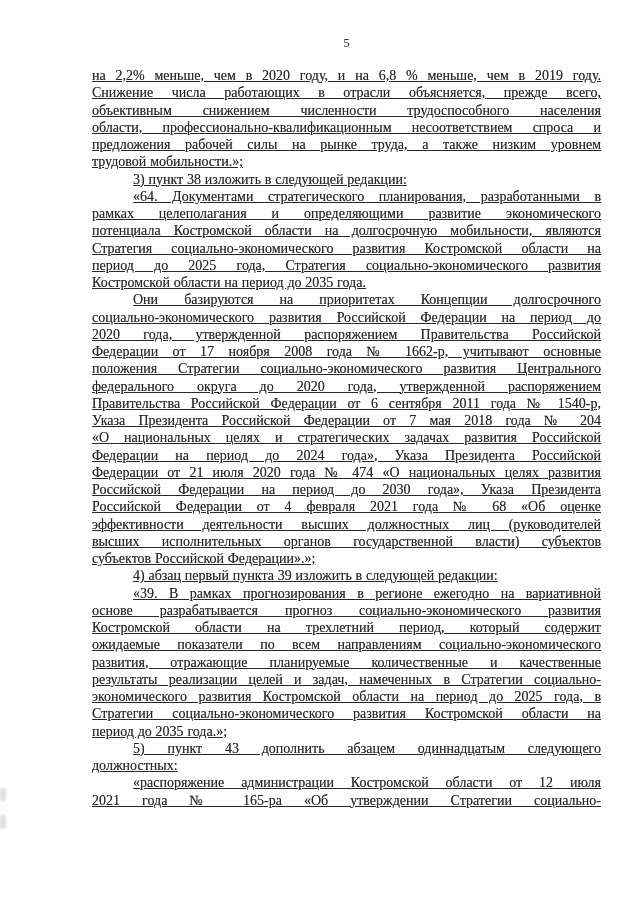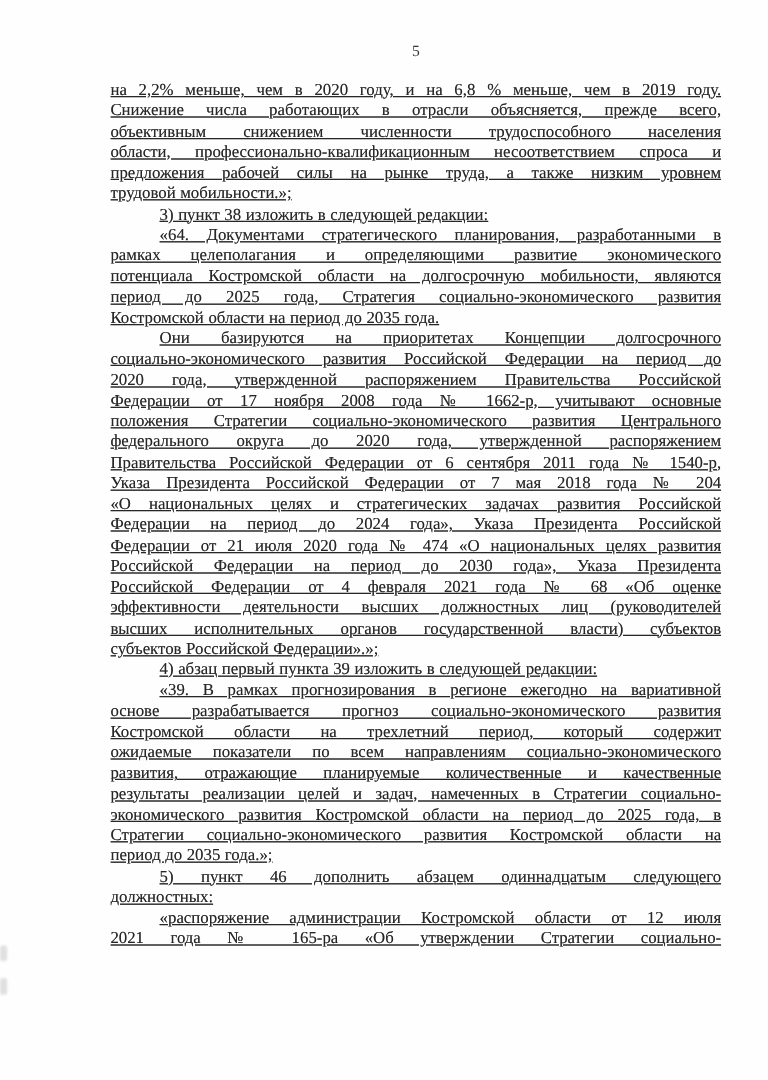--- a/index.html
+++ b/index.html
@@ -72,20 +72,21 @@
       <div class="line">на 2,2% меньше, чем в 2020 году, и на 6,8 % меньше, чем в 2019 году.</div>
       <div class="line">Снижение числа работающих в отрасли объясняется, прежде всего,</div>
       <div class="line">объективным снижением численности трудоспособного населения</div>
       <div class="line">области, профессионально-квалификационным несоответствием спроса и</div>
       <div class="line">предложения рабочей силы на рынке труда, а также низким уровнем</div>
       <div class="line last">трудовой мобильности.»;</div>
       <div class="line indent last">3) пункт 38 изложить в следующей редакции:</div>
       <div class="line indent">«64. Документами стратегического планирования, разработанными в</div>
       <div class="line">рамках целеполагания и определяющими развитие экономического</div>
       <div class="line">потенциала Костромской области на долгосрочную мобильности, являются</div>
+      <div class="line">Стратегия социально-экономического развития Костромской области на</div>
       <div class="line">период до 2025 года, Стратегия социально-экономического развития</div>
       <div class="line last">Костромской области на период до 2035 года.</div>
       <div class="line indent">Они базируются на приоритетах Концепции долгосрочного</div>
       <div class="line">социально-экономического развития Российской Федерации на период до</div>
       <div class="line">2020 года, утвержденной распоряжением Правительства Российской</div>
       <div class="line">Федерации от 17 ноября 2008 года № 1662-р, учитывают основные</div>
       <div class="line">положения Стратегии социально-экономического развития Центрального</div>
       <div class="line">федерального округа до 2020 года, утвержденной распоряжением</div>
       <div class="line">Правительства Российской Федерации от 6 сентября 2011 года № 1540-р,</div>
       <div class="line">Указа Президента Российской Федерации от 7 мая 2018 года № 204</div>
@@ -100,21 +101,21 @@
       <div class="line indent last">4) абзац первый пункта 39 изложить в следующей редакции:</div>
       <div class="line indent">«39. В рамках прогнозирования в регионе ежегодно на вариативной</div>
       <div class="line">основе разрабатывается прогноз социально-экономического развития</div>
       <div class="line">Костромской области на трехлетний период, который содержит</div>
       <div class="line">ожидаемые показатели по всем направлениям социально-экономического</div>
       <div class="line">развития, отражающие планируемые количественные и качественные</div>
       <div class="line">результаты реализации целей и задач, намеченных в Стратегии социально-</div>
       <div class="line">экономического развития Костромской области на период до 2025 года, в</div>
       <div class="line">Стратегии социально-экономического развития Костромской области на</div>
       <div class="line last">период до 2035 года.»;</div>
-      <div class="line indent">5) пункт 46 дополнить абзацем одиннадцатым следующего</div>
+      <div class="line indent">5) пункт 43 дополнить абзацем одиннадцатым следующего</div>
       <div class="line last">должностных:</div>
       <div class="line indent">«распоряжение администрации Костромской области от 12 июля</div>
       <div class="line">2021 года № 165-ра «Об утверждении Стратегии социально-</div>
     </div>
 
   <div class="artifact a1"></div>
   <div class="artifact a2"></div>
 </div>
 
 </body></html>

